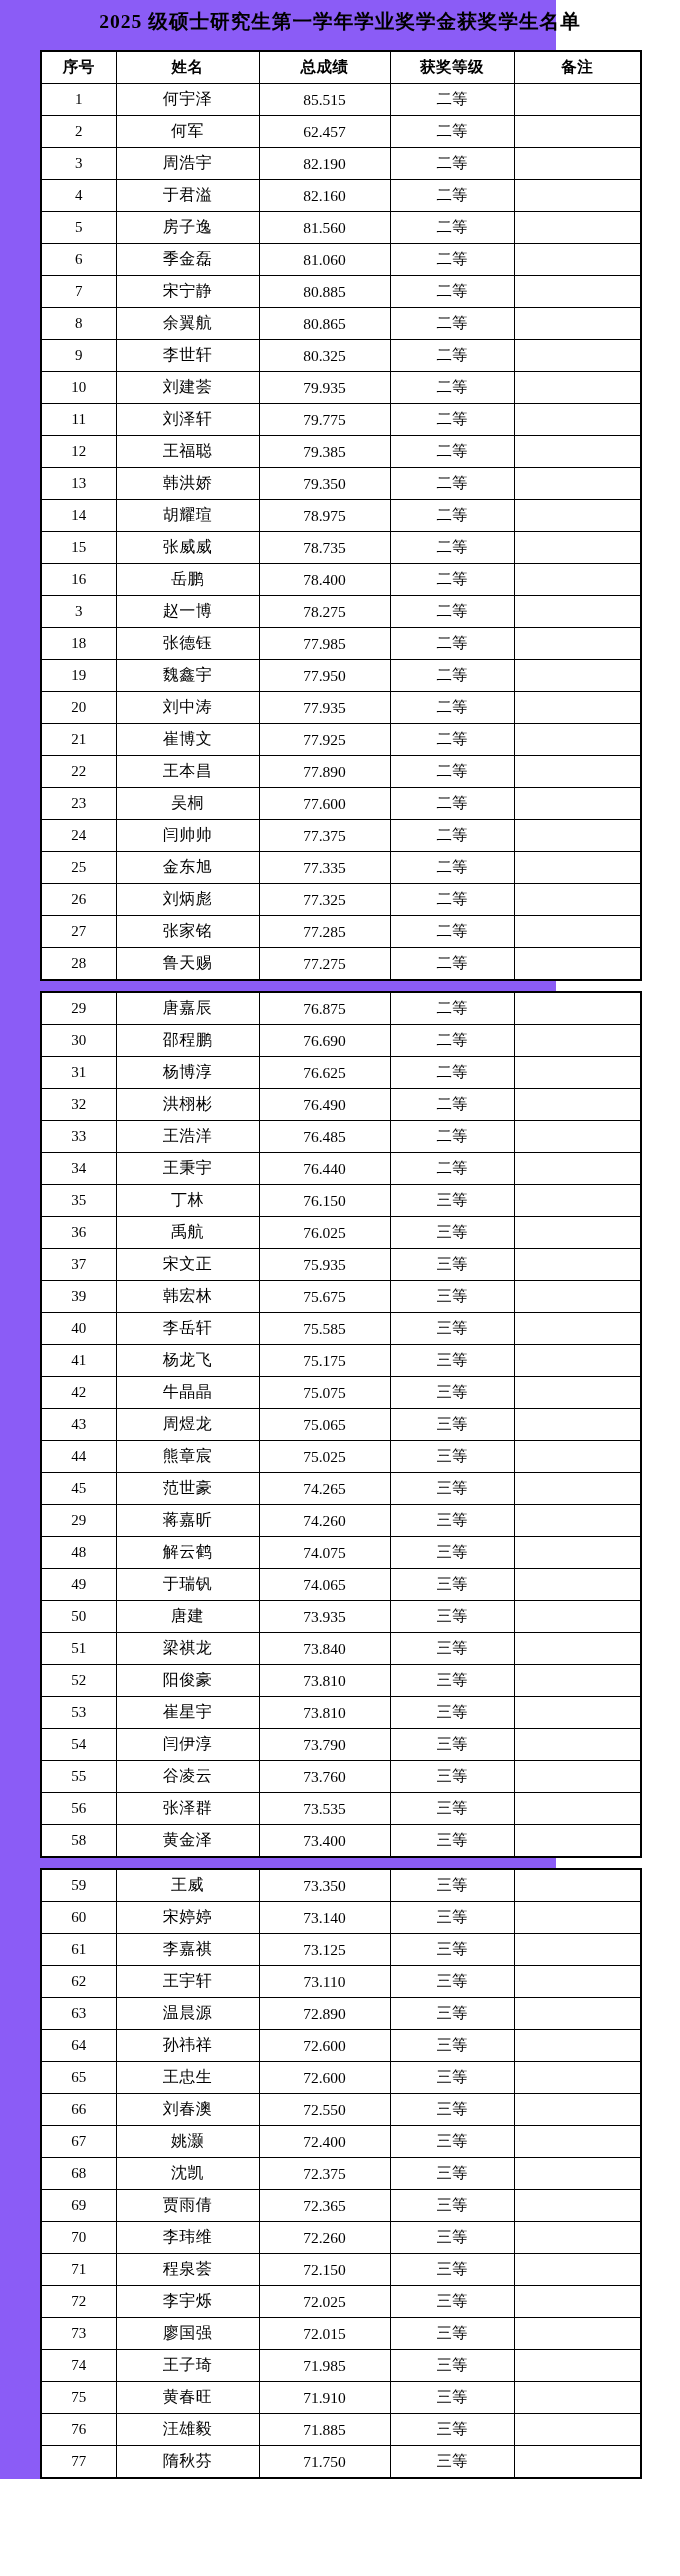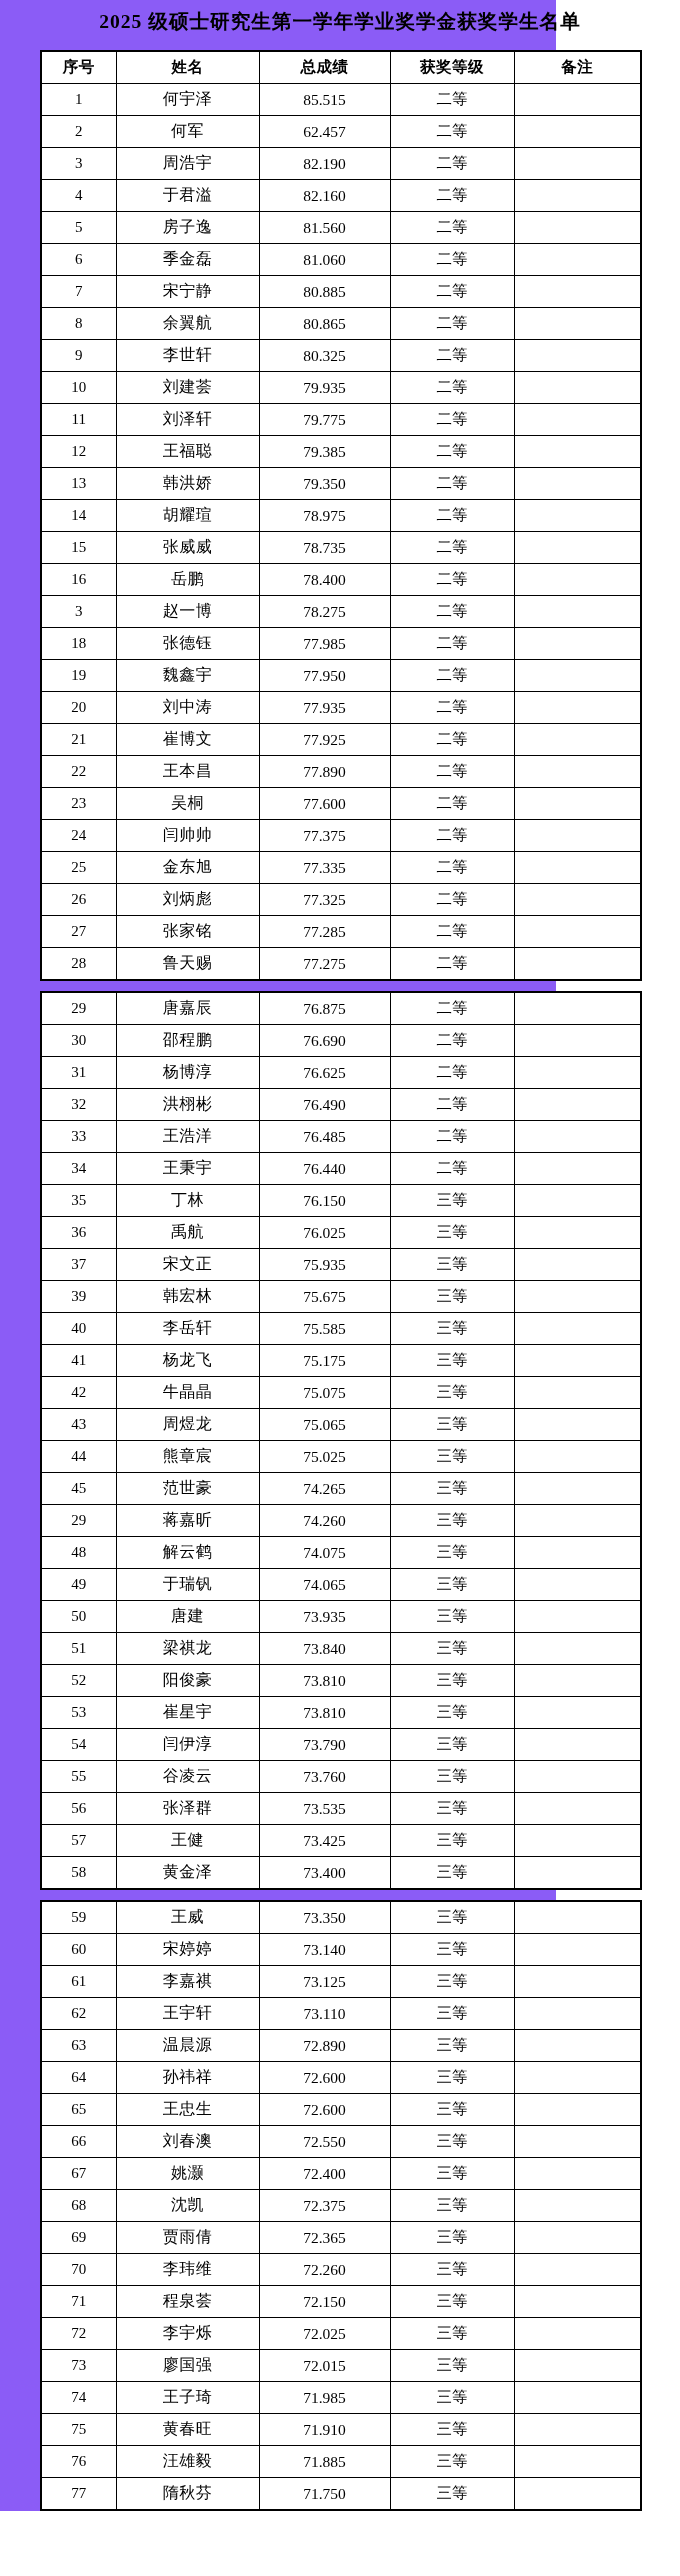--- a/index.html
+++ b/index.html
@@ -463,27 +463,20 @@
             <td class="c-note"></td>
           </tr>
           <tr>
             <td class="c-no">56</td>
             <td class="c-name">张泽群</td>
             <td class="c-score">73.535</td>
             <td class="c-level">三等</td>
             <td class="c-note"></td>
           </tr>
           <tr>
-            <td class="c-no">57</td>
-            <td class="c-name">王健</td>
-            <td class="c-score">73.425</td>
-            <td class="c-level">三等</td>
-            <td class="c-note"></td>
-          </tr>
-          <tr>
             <td class="c-no">58</td>
             <td class="c-name">黄金泽</td>
             <td class="c-score">73.400</td>
             <td class="c-level">三等</td>
             <td class="c-note"></td>
           </tr>
         </tbody>
       </table>
       <table class="page">
         <colgroup>

